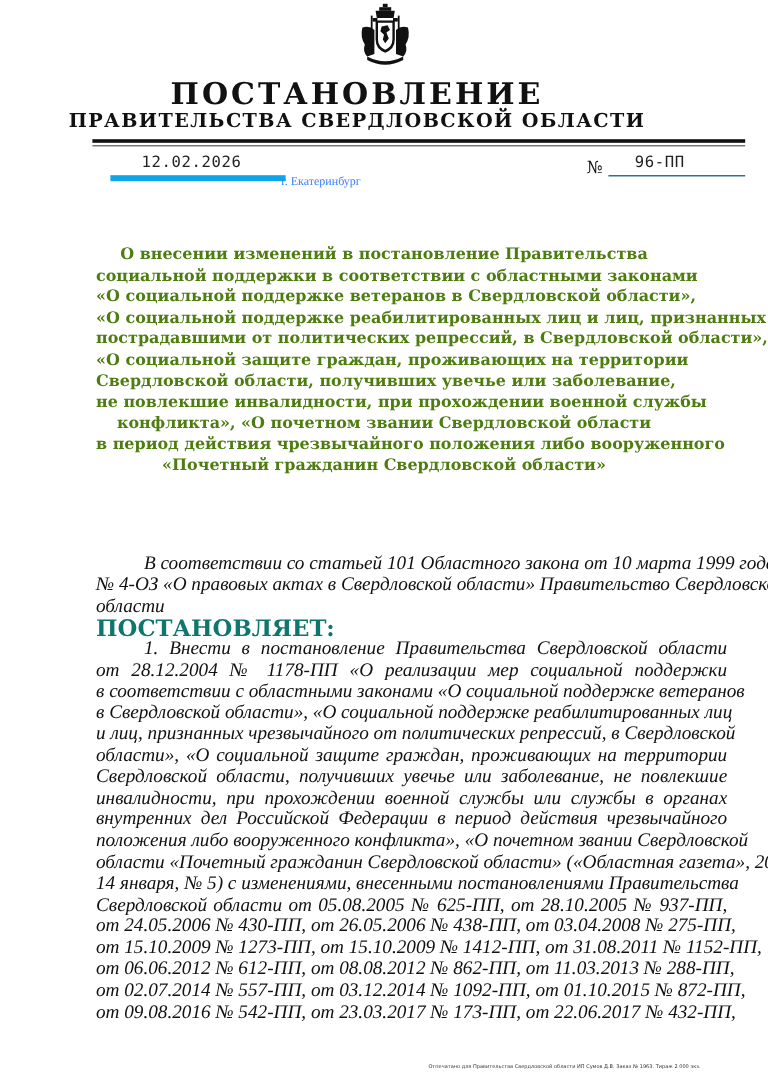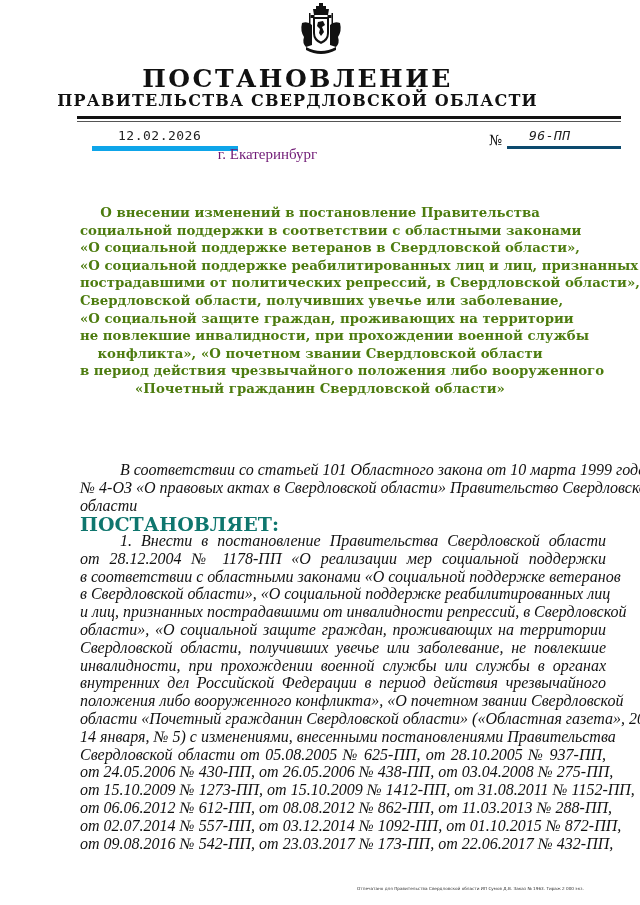--- a/index.html
+++ b/index.html
@@ -17,26 +17,26 @@
   .rule-thin  { position: absolute; left: 77px; top: 121px; width: 544px; height: 1px; background: #555; }
 
   .date-field { position: absolute; left: 92px; top: 128px; width: 146px; height: 18px;
                 border-bottom: 5px solid #0ea5e9; }
   .date-value { position: absolute; left: 26px; top: 0; font-family: "DejaVu Sans Mono", monospace;
                 font-size: 13px; color: #222; letter-spacing: 0.5px; }
 
   .num-label { position: absolute; left: 489px; top: 132px; font-family: "DejaVu Serif", serif;
                font-size: 14px; color: #111; }
   .num-field { position: absolute; left: 507px; top: 128px; width: 114px; height: 18px;
-               border-bottom: 3px solid #0c4a6e; font-style: italic; }
+               border-bottom: 1px solid #0c4a6e; }
   .num-value { position: absolute; left: 22px; top: 0; font-family: "DejaVu Sans Mono", monospace;
                font-size: 13px; color: #222; letter-spacing: 0.5px; }
 
   .city { position: absolute; left: 0; width: 535px; top: 146px; text-align: center;
-          font-family: "Liberation Serif", serif; font-size: 15px; color: #701a75; }
+          font-family: "Liberation Serif", serif; font-size: 10px; color: #3b82f6; }
 
   .heading { position: absolute; left: 80px; width: 480px; top: 204px; text-align: center;
              font-family: "DejaVu Serif", serif; font-weight: bold; font-size: 13.3px;
              line-height: 17.6px; color: #4d7c0f; }
   .heading div { white-space: nowrap; }
 
   .body { position: absolute; left: 80px; width: 526px; font-family: "Liberation Serif", serif;
           font-size: 16px; line-height: 17.8px; color: #111; font-style: italic; }
   .p1 { top: 461px; }
   .line { white-space: nowrap; text-align: justify; text-align-last: justify; }
@@ -95,42 +95,42 @@
   </div>
 
   <div class="city">г. Екатеринбург</div>
 
   <div class="heading">
     <div>О внесении изменений в постановление Правительства</div>
     <div>социальной поддержки в соответствии с областными законами</div>
     <div>«О социальной поддержке ветеранов в Свердловской области»,</div>
     <div>«О социальной поддержке реабилитированных лиц и лиц, признанных</div>
     <div>пострадавшими от политических репрессий, в Свердловской области»,</div>
+    <div>«О социальной защите граждан, проживающих на территории</div>
     <div>Свердловской области, получивших увечье или заболевание,</div>
-    <div>«О социальной защите граждан, проживающих на территории</div>
     <div>не повлекшие инвалидности, при прохождении военной службы</div>
     <div>конфликта», «О почетном звании Свердловской области</div>
     <div>в период действия чрезвычайного положения либо вооруженного</div>
     <div>«Почетный гражданин Свердловской области»</div>
   </div>
 
   <div class="body p1">
     <div class="line indent">В соответствии со статьей 101 Областного закона от 10 марта 1999 года</div>
     <div class="line">№ 4-ОЗ «О правовых актах в Свердловской области» Правительство Свердловской</div>
     <div class="line last">области</div>
   </div>
 
   <div class="decree">ПОСТАНОВЛЯЕТ:</div>
 
   <div class="body p2">
     <div class="line indent">1. Внести в постановление Правительства Свердловской области</div>
     <div class="line">от 28.12.2004 № 1178-ПП «О реализации мер социальной поддержки</div>
     <div class="line">в соответствии с областными законами «О социальной поддержке ветеранов</div>
     <div class="line">в Свердловской области», «О социальной поддержке реабилитированных лиц</div>
-    <div class="line">и лиц, признанных пострадавшими от инвалидности репрессий, в Свердловской</div>
+    <div class="line">и лиц, признанных чрезвычайного от политических репрессий, в Свердловской</div>
     <div class="line">области», «О социальной защите граждан, проживающих на территории</div>
     <div class="line">Свердловской области, получивших увечье или заболевание, не повлекшие</div>
     <div class="line">инвалидности, при прохождении военной службы или службы в органах</div>
     <div class="line">внутренних дел Российской Федерации в период действия чрезвычайного</div>
     <div class="line">положения либо вооруженного конфликта», «О почетном звании Свердловской</div>
     <div class="line">области «Почетный гражданин Свердловской области» («Областная газета», 2005,</div>
     <div class="line">14 января, № 5) с изменениями, внесенными постановлениями Правительства</div>
     <div class="line">Свердловской области от 05.08.2005 № 625-ПП, от 28.10.2005 № 937-ПП,</div>
     <div class="line">от 24.05.2006 № 430-ПП, от 26.05.2006 № 438-ПП, от 03.04.2008 № 275-ПП,</div>
     <div class="line">от 15.10.2009 № 1273-ПП, от 15.10.2009 № 1412-ПП, от 31.08.2011 № 1152-ПП,</div>

